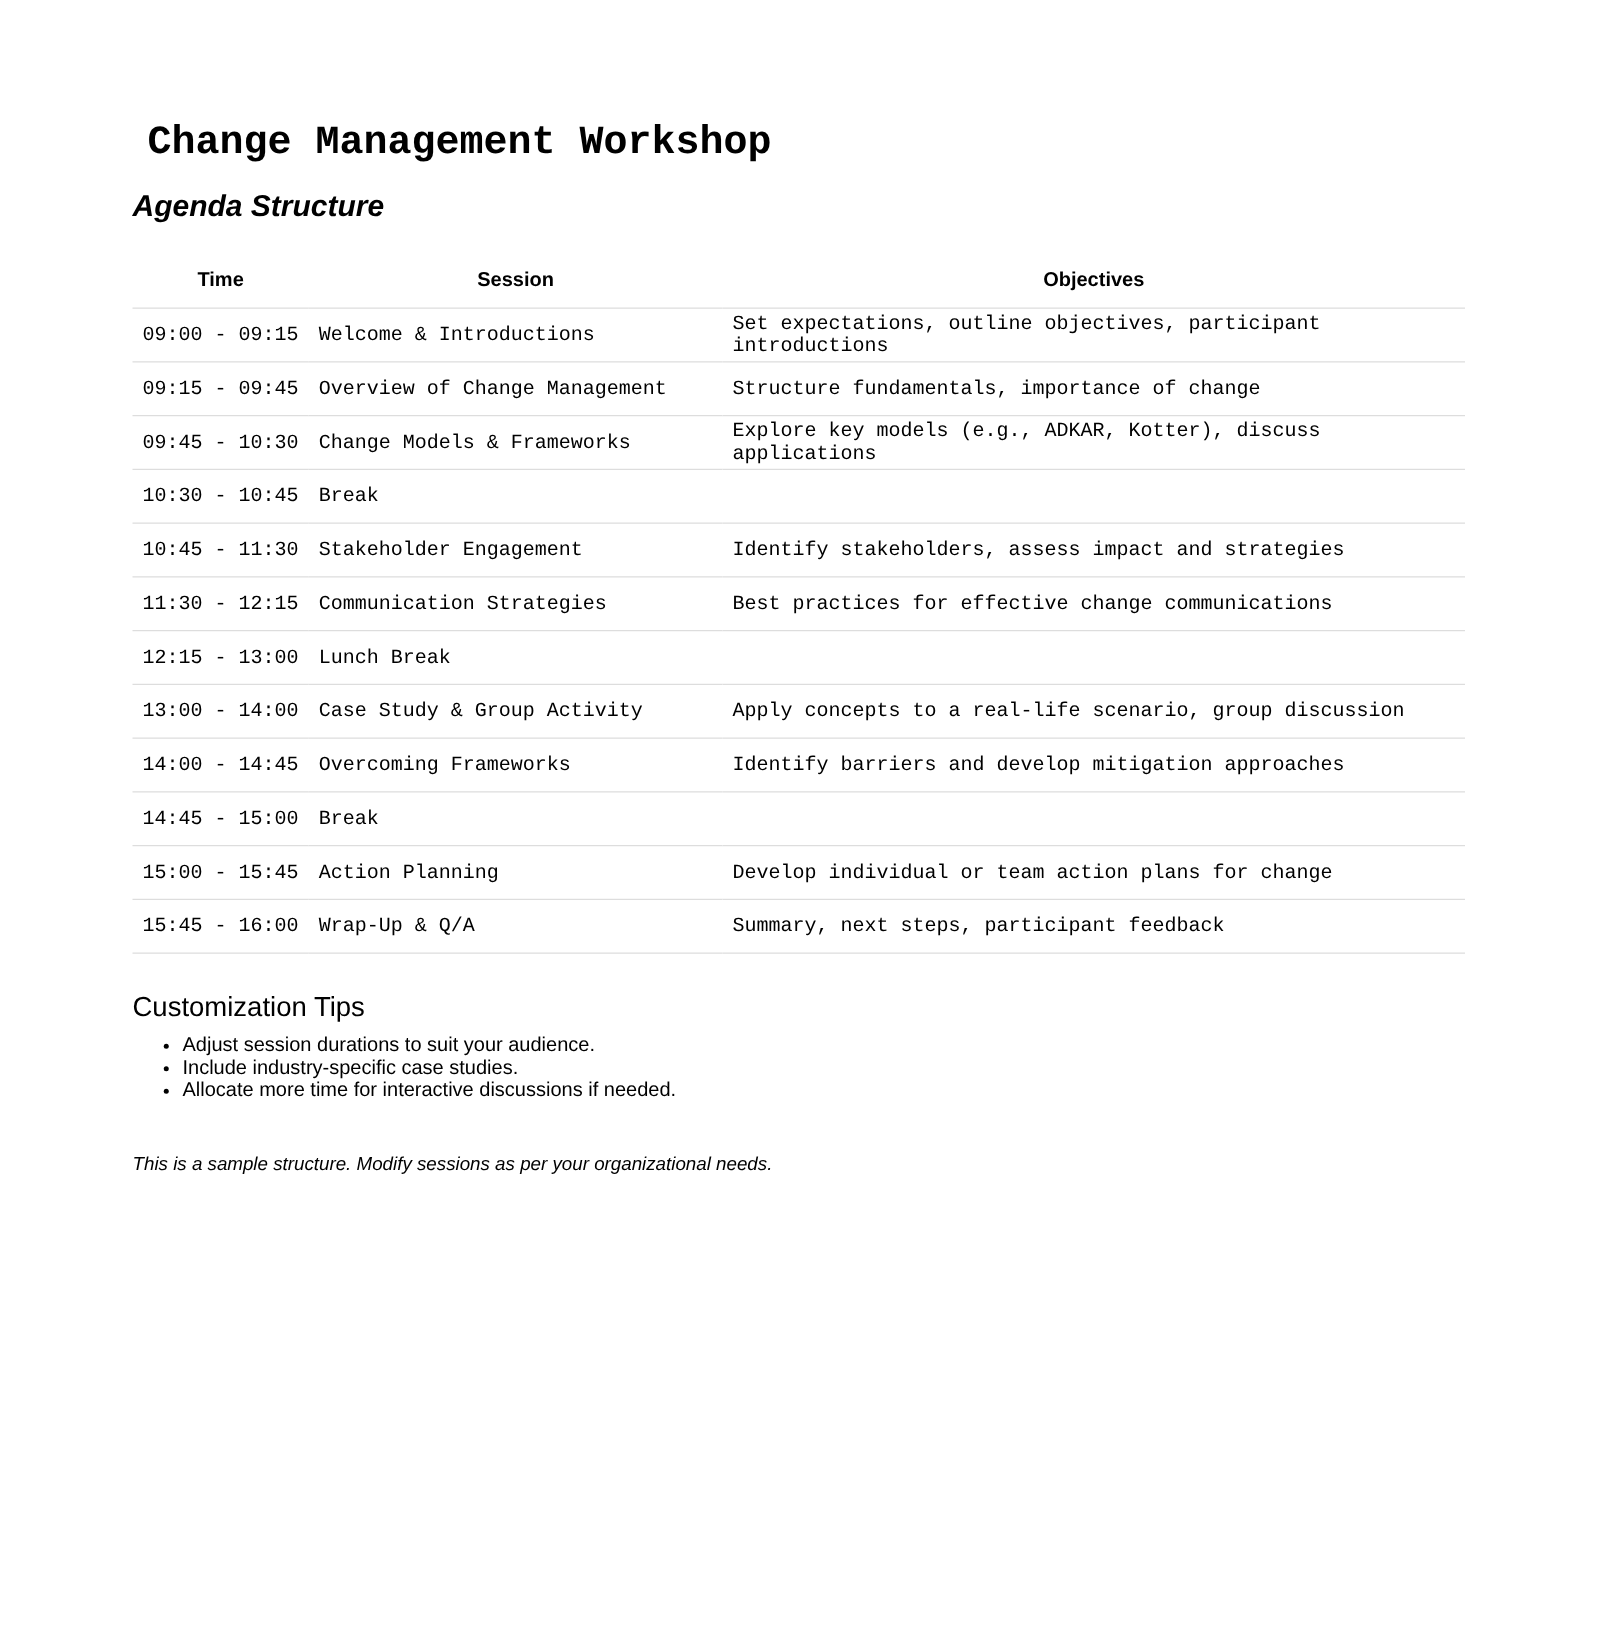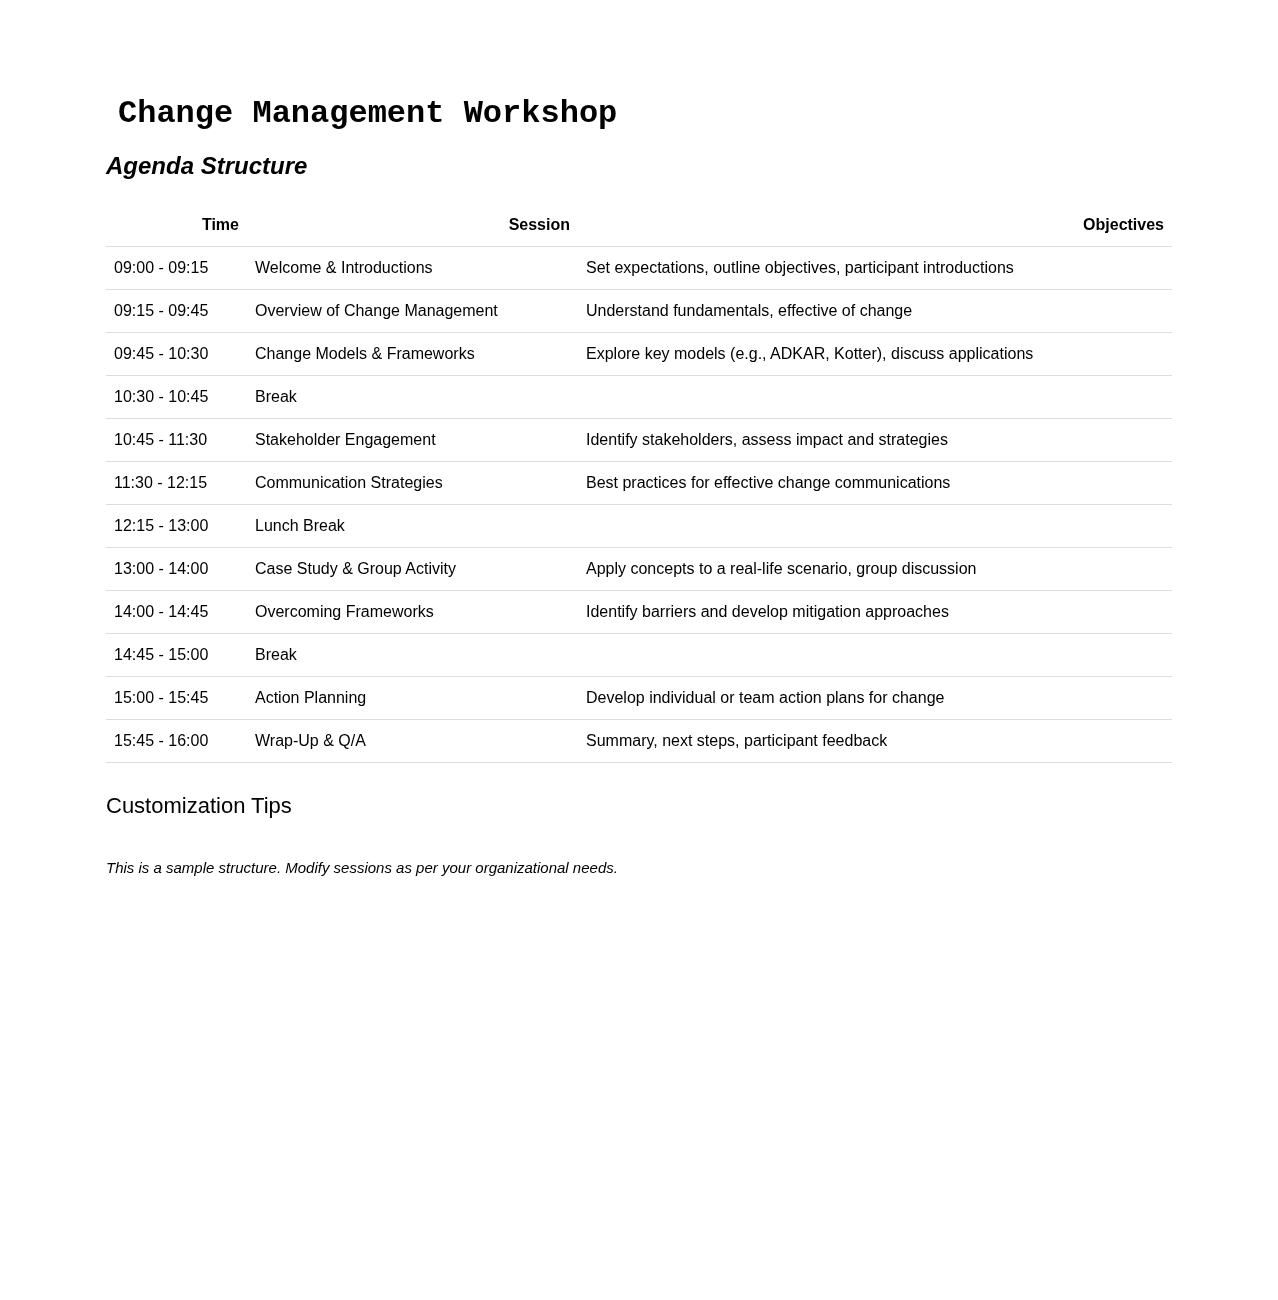--- a/index.html
+++ b/index.html
@@ -34,32 +34,33 @@
       line-height: 32px;
       font-style: italic;
     }
     table {
       width: 1066px;
       border-collapse: collapse;
       margin-top: 22px;
       font-size: 16px;
     }
     th {
-      text-align: right;
+      text-align: center;
       font-weight: bold;
       height: 42px;
       padding: 0 8px;
       border-bottom: 1px solid #dddddd;
       vertical-align: middle;
     }
     td {
       height: 42px;
       padding: 0 8px;
       border-bottom: 1px solid #dddddd;
       vertical-align: middle;
+      font-family: Liberation Mono, monospace;
     }
     .col-time { width: 125px; }
     .col-session { width: 315px; }
     h3 {
       font-size: 22px;
       font-weight: normal;
       margin: 31px 0 0 0;
       line-height: 24px;
     }
     ul {
@@ -92,21 +93,21 @@
     </thead>
     <tbody>
       <tr>
         <td>09:00 - 09:15</td>
         <td>Welcome &amp; Introductions</td>
         <td>Set expectations, outline objectives, participant introductions</td>
       </tr>
       <tr>
         <td>09:15 - 09:45</td>
         <td>Overview of Change Management</td>
-        <td>Understand fundamentals, effective of change</td>
+        <td>Structure fundamentals, importance of change</td>
       </tr>
       <tr>
         <td>09:45 - 10:30</td>
         <td>Change Models &amp; Frameworks</td>
         <td>Explore key models (e.g., ADKAR, Kotter), discuss applications</td>
       </tr>
       <tr>
         <td>10:30 - 10:45</td>
         <td>Break</td>
         <td></td>
@@ -148,15 +149,20 @@
       </tr>
       <tr>
         <td>15:45 - 16:00</td>
         <td>Wrap-Up &amp; Q/A</td>
         <td>Summary, next steps, participant feedback</td>
       </tr>
     </tbody>
   </table>
 
   <h3>Customization Tips</h3>
+  <ul>
+    <li>Adjust session durations to suit your audience.</li>
+    <li>Include industry-specific case studies.</li>
+    <li>Allocate more time for interactive discussions if needed.</li>
+  </ul>
 
   <div class="note">This is a sample structure. Modify sessions as per your organizational needs.</div>
 </div>
 
 </body></html>

